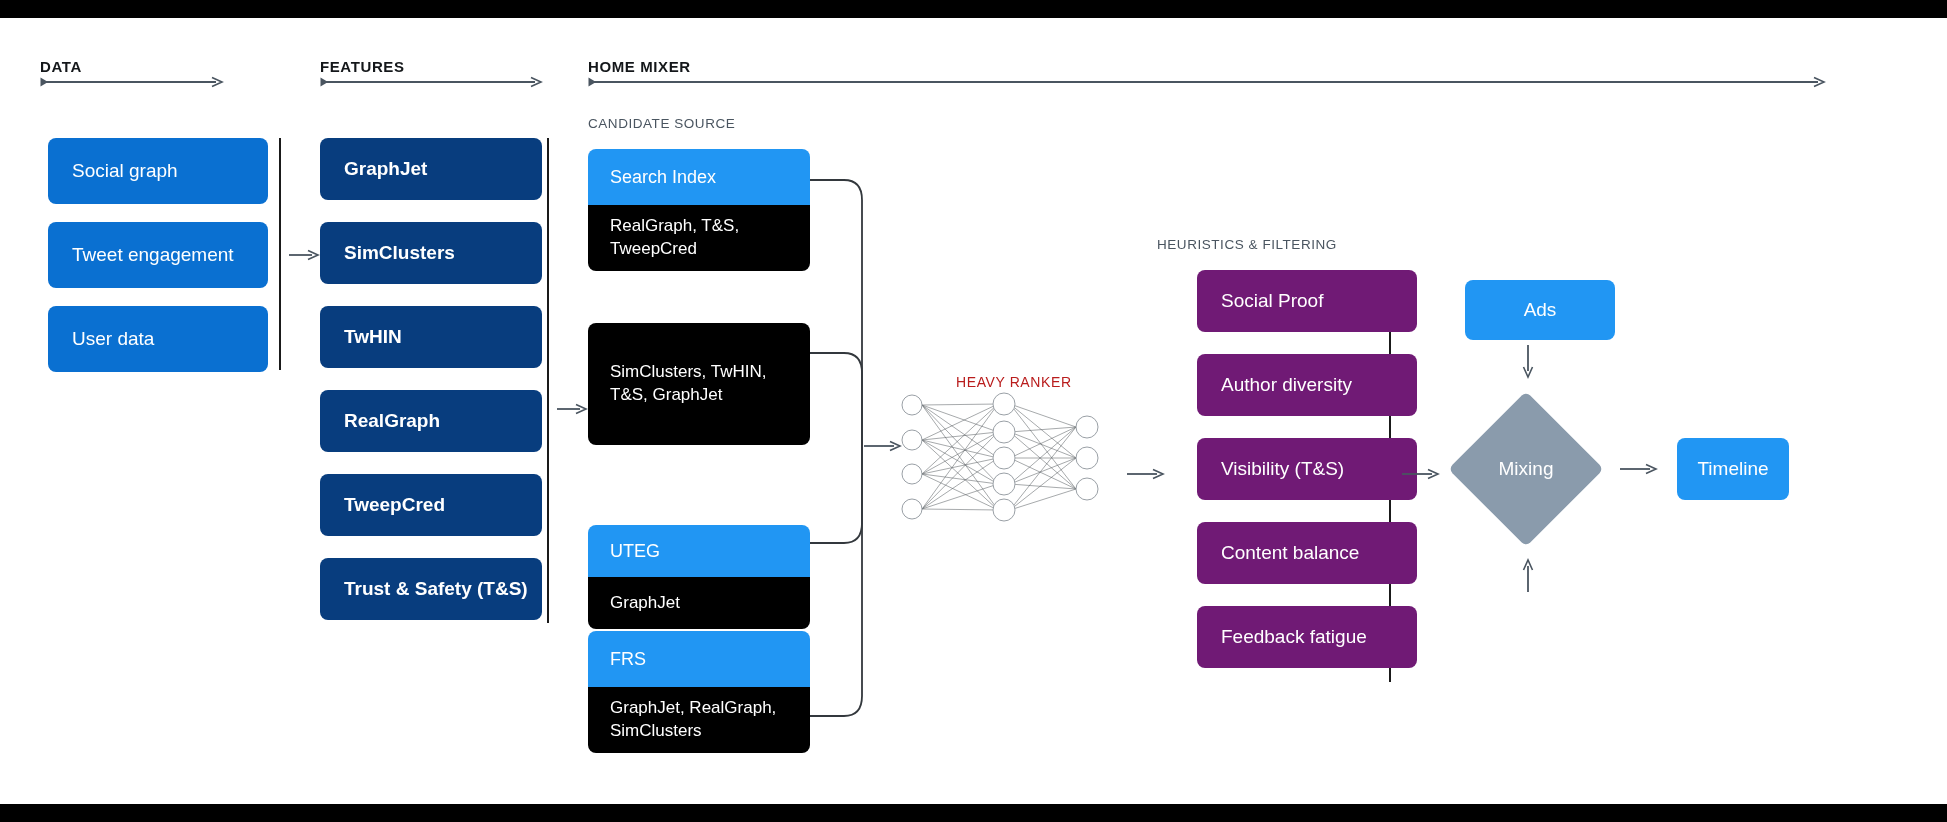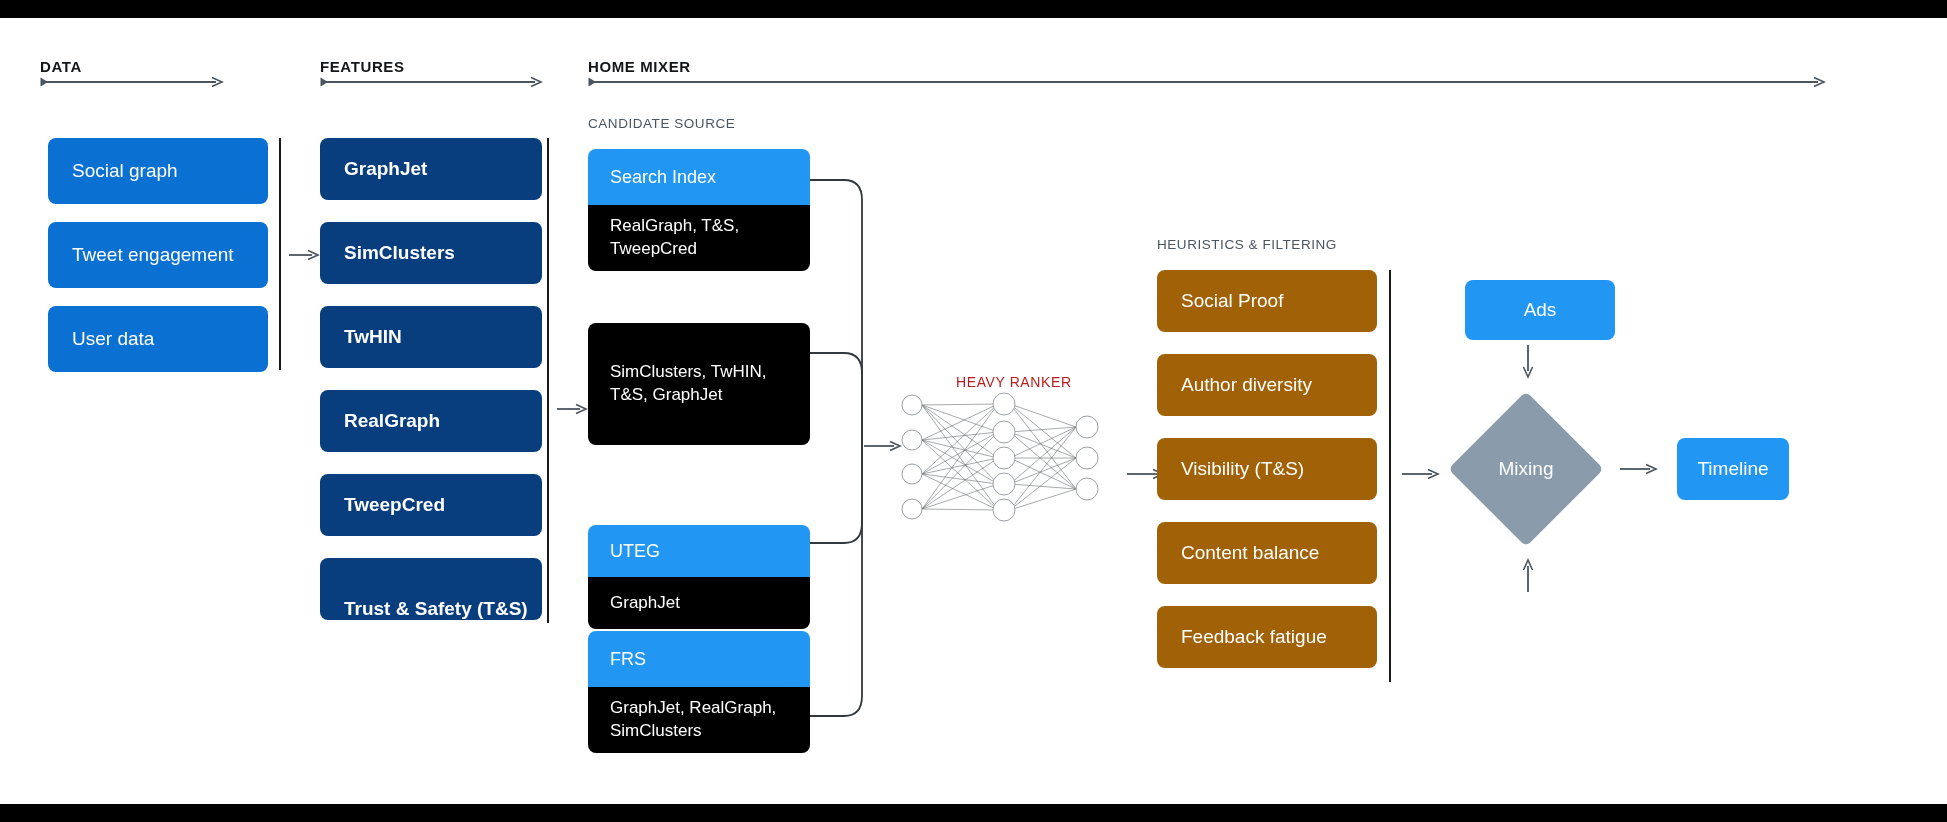--- a/index.html
+++ b/index.html
@@ -63,21 +63,21 @@
     border-radius: 8px;
     display: flex;
     align-items: center;
     box-sizing: border-box;
     padding-left: 24px;
     color: #ffffff;
     font-size: 19px;
   }
   .card.data   { background: #0a70d1; }
   .card.feat   { background: #083d7e; font-weight: bold; }
-  .card.heur   { background: #a16207; }
+  .card.heur   { background: #701a75; margin-left: 40px; }
   .card.out    { background: #2196f3; justify-content: center; padding-left: 0; margin-left: 12px; }
 
   
   .cs {
     position: absolute;
     border-radius: 8px;
     overflow: hidden;
     display: flex;
     flex-direction: column;
   }
@@ -195,21 +195,21 @@
     </div>
     <div class="card feat" style="left:320px; top:288px; width:222px; height:62px;">
       <span>TwHIN</span>
     </div>
     <div class="card feat" style="left:320px; top:372px; width:222px; height:62px;">
       <span>RealGraph</span>
     </div>
     <div class="card feat" style="left:320px; top:456px; width:222px; height:62px;">
       <span>TweepCred</span>
     </div>
-    <div class="card feat" style="left:320px; top:540px; width:222px; height:62px;align-items:flex-end;">
+    <div class="card feat" style="left:320px; top:540px; width:222px; height:62px;">
       <span>Trust &amp; Safety (T&amp;S)</span>
     </div>
 
     <svg class="abs" style="left:557px; top:385px; width:30px; height:12px;" viewBox="0 0 30 12">
       <path d="M0 6 H23" stroke="#4a5560" stroke-width="1.8" fill="none"></path>
       <path d="M19 1.5 L29 6 L19 10.5" stroke="#4a5560" stroke-width="1.6" fill="none"></path>
     </svg>
 
     <div class="cs" style="left:588px; top:131px; width:222px; height:122px;">
       <div class="cs-head" style="height:56px;">Search Index</div>

